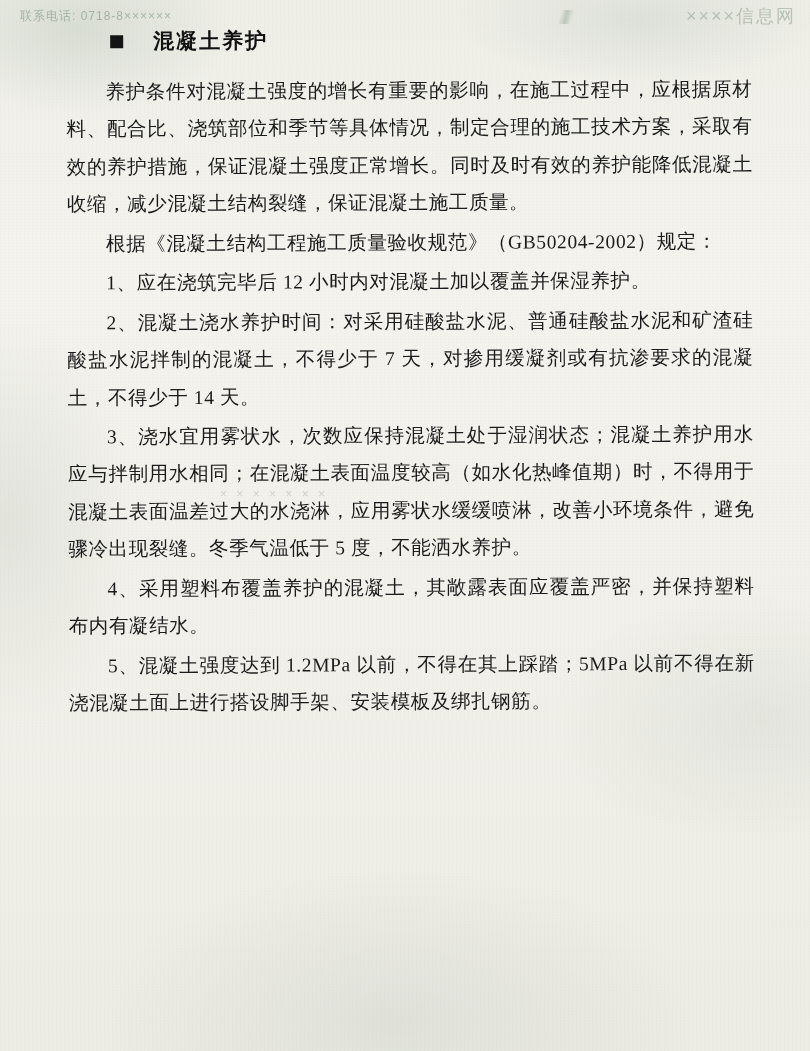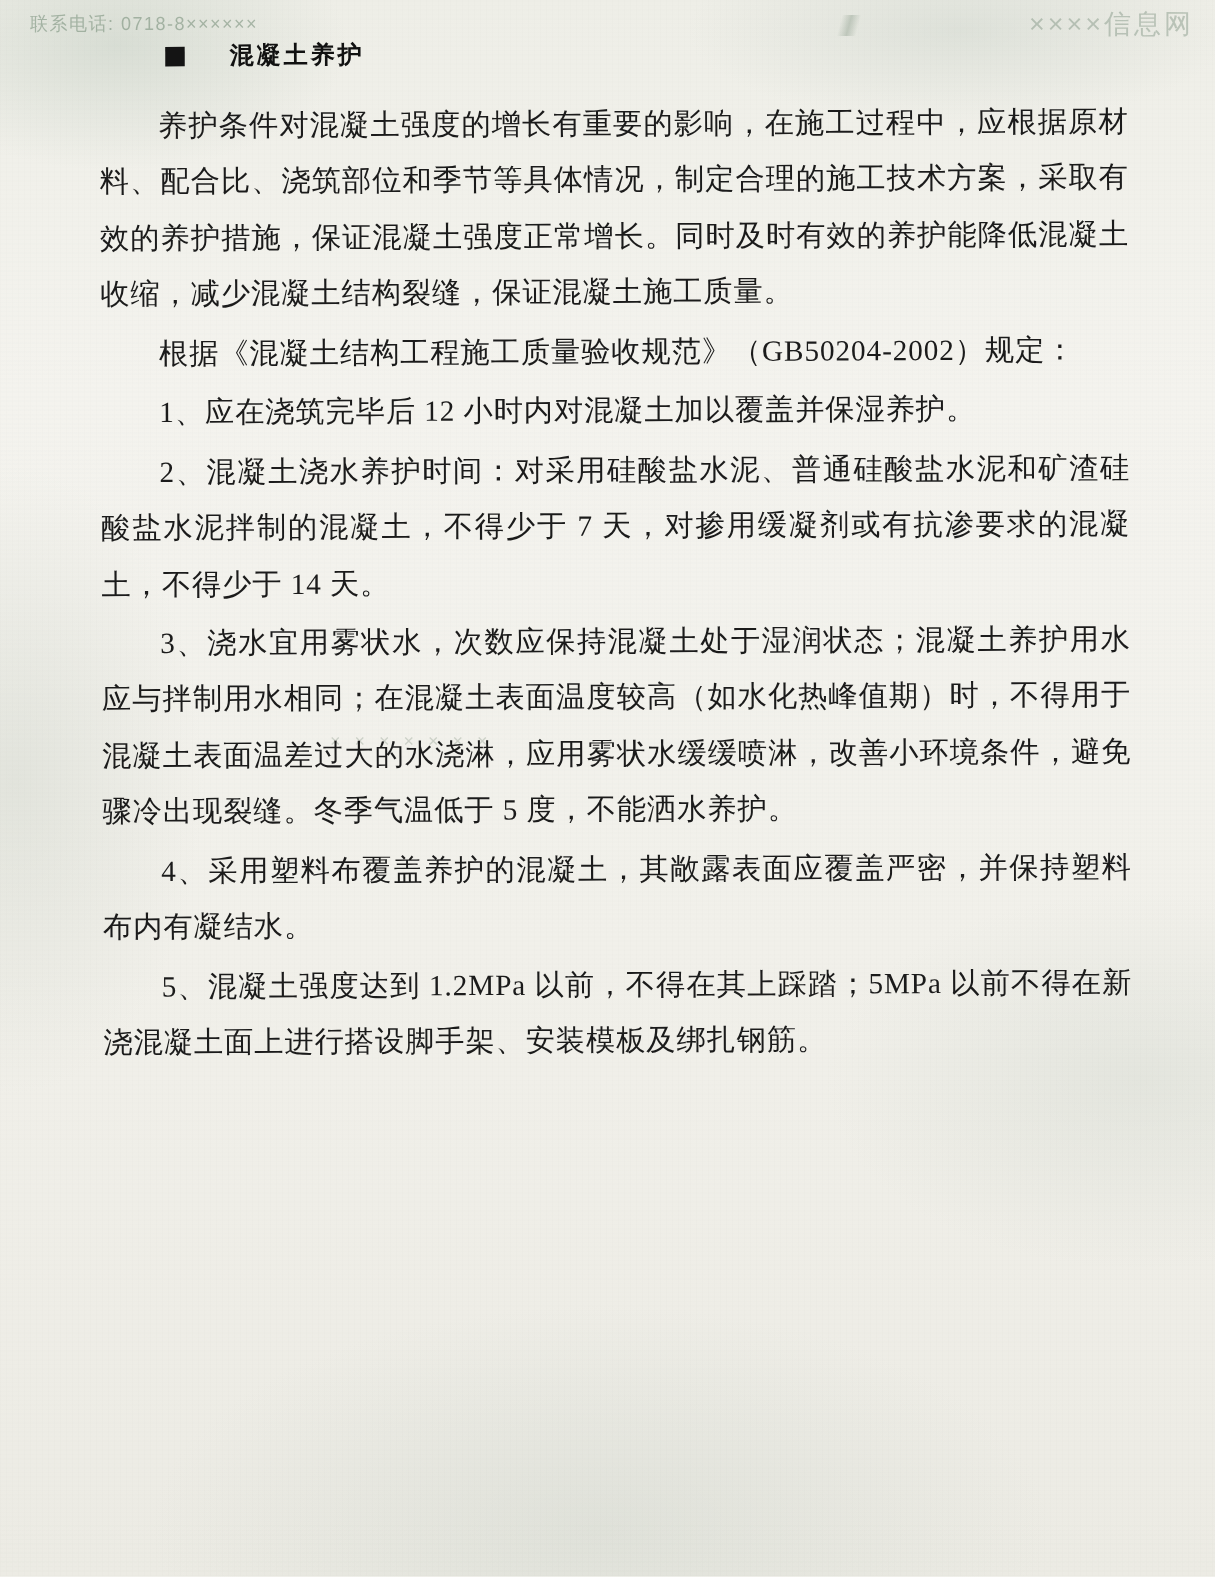--- a/index.html
+++ b/index.html
@@ -85,21 +85,21 @@
     margin: 4px 0 18px 44px;
   }
   .bullet-square {
     width: 13px;
     height: 13px;
     background: #141414;
     display: inline-block;
     flex: 0 0 auto;
   }
   .heading-text {
-    font-size: 16px;
+    font-size: 21px;
     font-weight: bold;
     letter-spacing: 2px;
     color: #111;
   }
   p.para {
     font-size: 19.5px;
     line-height: 1.92;
     margin: 0 0 2px 0;
     text-align: justify;
     text-indent: 2em;

